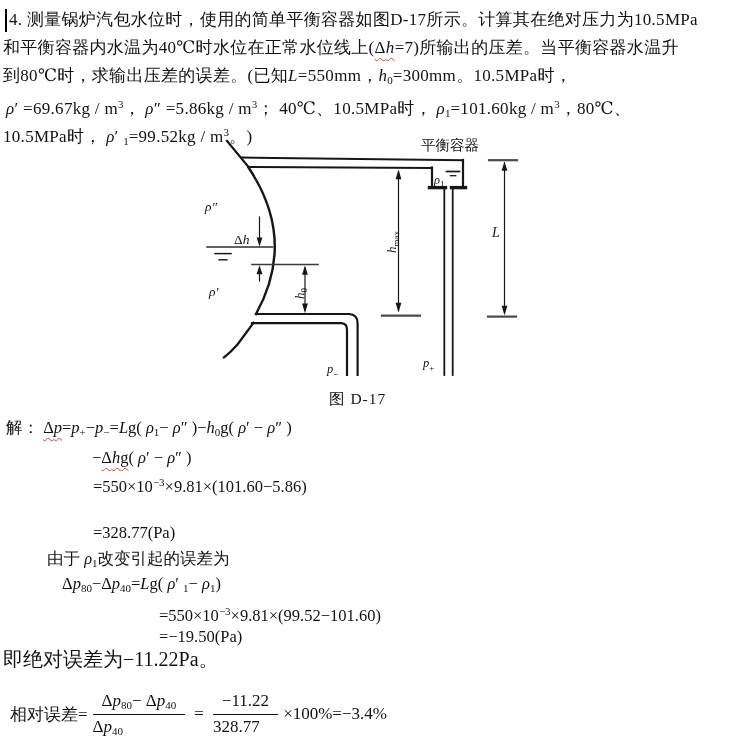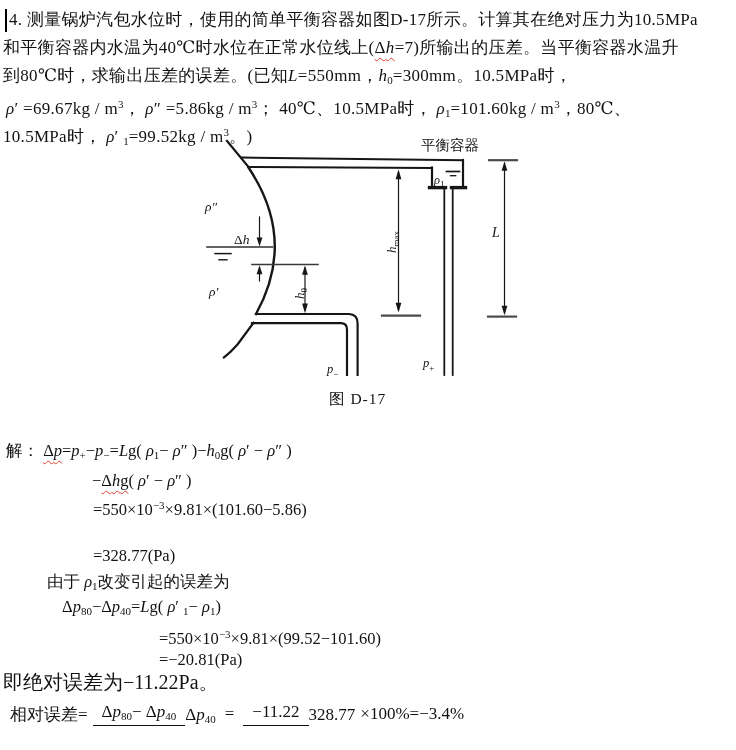--- a/index.html
+++ b/index.html
@@ -1,27 +1,27 @@
 <!DOCTYPE html>
 <html><head>
 <meta charset="utf-8">
 <style>
   html,body{margin:0;padding:0;background:#ffffff;}
   #page{position:relative;width:736px;height:750px;background:#ffffff;overflow:hidden;
         font-family:"Liberation Serif","DejaVu Serif",serif;color:#121212;}
   .pline{position:absolute;font-size:17px;line-height:24px;white-space:nowrap;letter-spacing:0.3px;}
-  .fline{position:absolute;font-size:16.5px;line-height:32px;white-space:nowrap;margin-top:16px;}
+  .fline{position:absolute;font-size:16.5px;line-height:18px;white-space:nowrap;}
   .caret{position:absolute;width:2px;background:#000;}
   .seg-it{font-style:italic;}
   .seg-sub{font-size:11px;vertical-align:-3px;letter-spacing:0;}
   .seg-sup{font-size:11px;vertical-align:6px;letter-spacing:0;}
   .seg-wavy{text-decoration:underline;text-decoration-style:wavy;text-decoration-color:#e23b2e;
             text-decoration-thickness:1px;text-underline-offset:4px;}
   .rel-row{position:absolute;display:flex;align-items:center;font-size:17px;white-space:nowrap;}
-  .frac{display:inline-flex;flex-direction:row;align-items:center;margin:0 5px;}
+  .frac{display:inline-flex;flex-direction:column;align-items:flex-start;margin:0 5px;}
   .frac .num{padding:0 9px 3px;border-bottom:1.6px solid #121212;text-align:center;}
   .frac .den{padding-top:2px;text-align:center;}
   .eqsp{margin:0 4px;}
   svg text{font-family:"Liberation Serif","DejaVu Serif",serif;}
   .svg-it{font-style:italic;}
 </style>
 </head>
 <body>
 
 <div id="page">
@@ -89,21 +89,21 @@
     </g>
   </svg>
 
   <div class="fline" style="left:6px;top:419px"><span>解： </span><span class="seg-wavy">Δ</span><span class="seg-it seg-wavy">p</span><span>=</span><span class="seg-it">p</span><span class="seg-sub">+</span><span>−</span><span class="seg-it">p</span><span class="seg-sub">−</span><span>=</span><span class="seg-it">L</span><span>g( </span><span class="seg-it">ρ</span><span class="seg-sub">1</span><span>− </span><span class="seg-it">ρ</span><span>″ </span><span>)−</span><span class="seg-it">h</span><span class="seg-sub">0</span><span>g( </span><span class="seg-it">ρ</span><span>′ </span><span> − </span><span class="seg-it">ρ</span><span>″ </span><span>)</span></div>
   <div class="fline" style="left:92px;top:449px"><span>−</span><span class="seg-wavy">Δ</span><span class="seg-it seg-wavy">h</span><span class="seg-wavy">g</span><span>( </span><span class="seg-it">ρ</span><span>′ </span><span> − </span><span class="seg-it">ρ</span><span>″ </span><span>)</span></div>
   <div class="fline" style="left:93px;top:473px"><span>=550×10</span><span class="seg-sup">−3</span><span>×9.81×(101.60−5.86)</span></div>
   <div class="fline" style="left:93px;top:524px"><span>=328.77(Pa)</span></div>
   <div class="fline" style="left:47px;top:550px"><span>由于 </span><span class="seg-it">ρ</span><span class="seg-sub">1</span><span>改变引起的误差为</span></div>
   <div class="fline" style="left:62px;top:575px"><span>Δ</span><span class="seg-it">p</span><span class="seg-sub">80</span><span>−Δ</span><span class="seg-it">p</span><span class="seg-sub">40</span><span>=</span><span class="seg-it">L</span><span>g( </span><span class="seg-it">ρ</span><span>′ </span><span class="seg-sub">1</span><span>− </span><span class="seg-it">ρ</span><span class="seg-sub">1</span><span>)</span></div>
   <div class="fline" style="left:159px;top:602px"><span>=550×10</span><span class="seg-sup">−3</span><span>×9.81×(99.52−101.60)</span></div>
-  <div class="fline" style="left:159px;top:628px"><span>=−20.81(Pa)</span></div>
+  <div class="fline" style="left:159px;top:628px"><span>=−19.50(Pa)</span></div>
   <div class="fline" style="left:3px;top:650px;font-size:20px"><span>即绝对误差为−11.22Pa。</span></div>
 
   <div class="rel-row" style="left:10px;top:686px;height:56px">
     <span><span>相对误差=</span></span>
     <span class="frac">
       <span class="num"><span>Δ</span><span class="seg-it">p</span><span class="seg-sub">80</span><span>− Δ</span><span class="seg-it">p</span><span class="seg-sub">40</span></span>
       <span class="den"><span>Δ</span><span class="seg-it">p</span><span class="seg-sub">40</span></span>
     </span>
     <span class="eqsp">=</span>
     <span class="frac">

